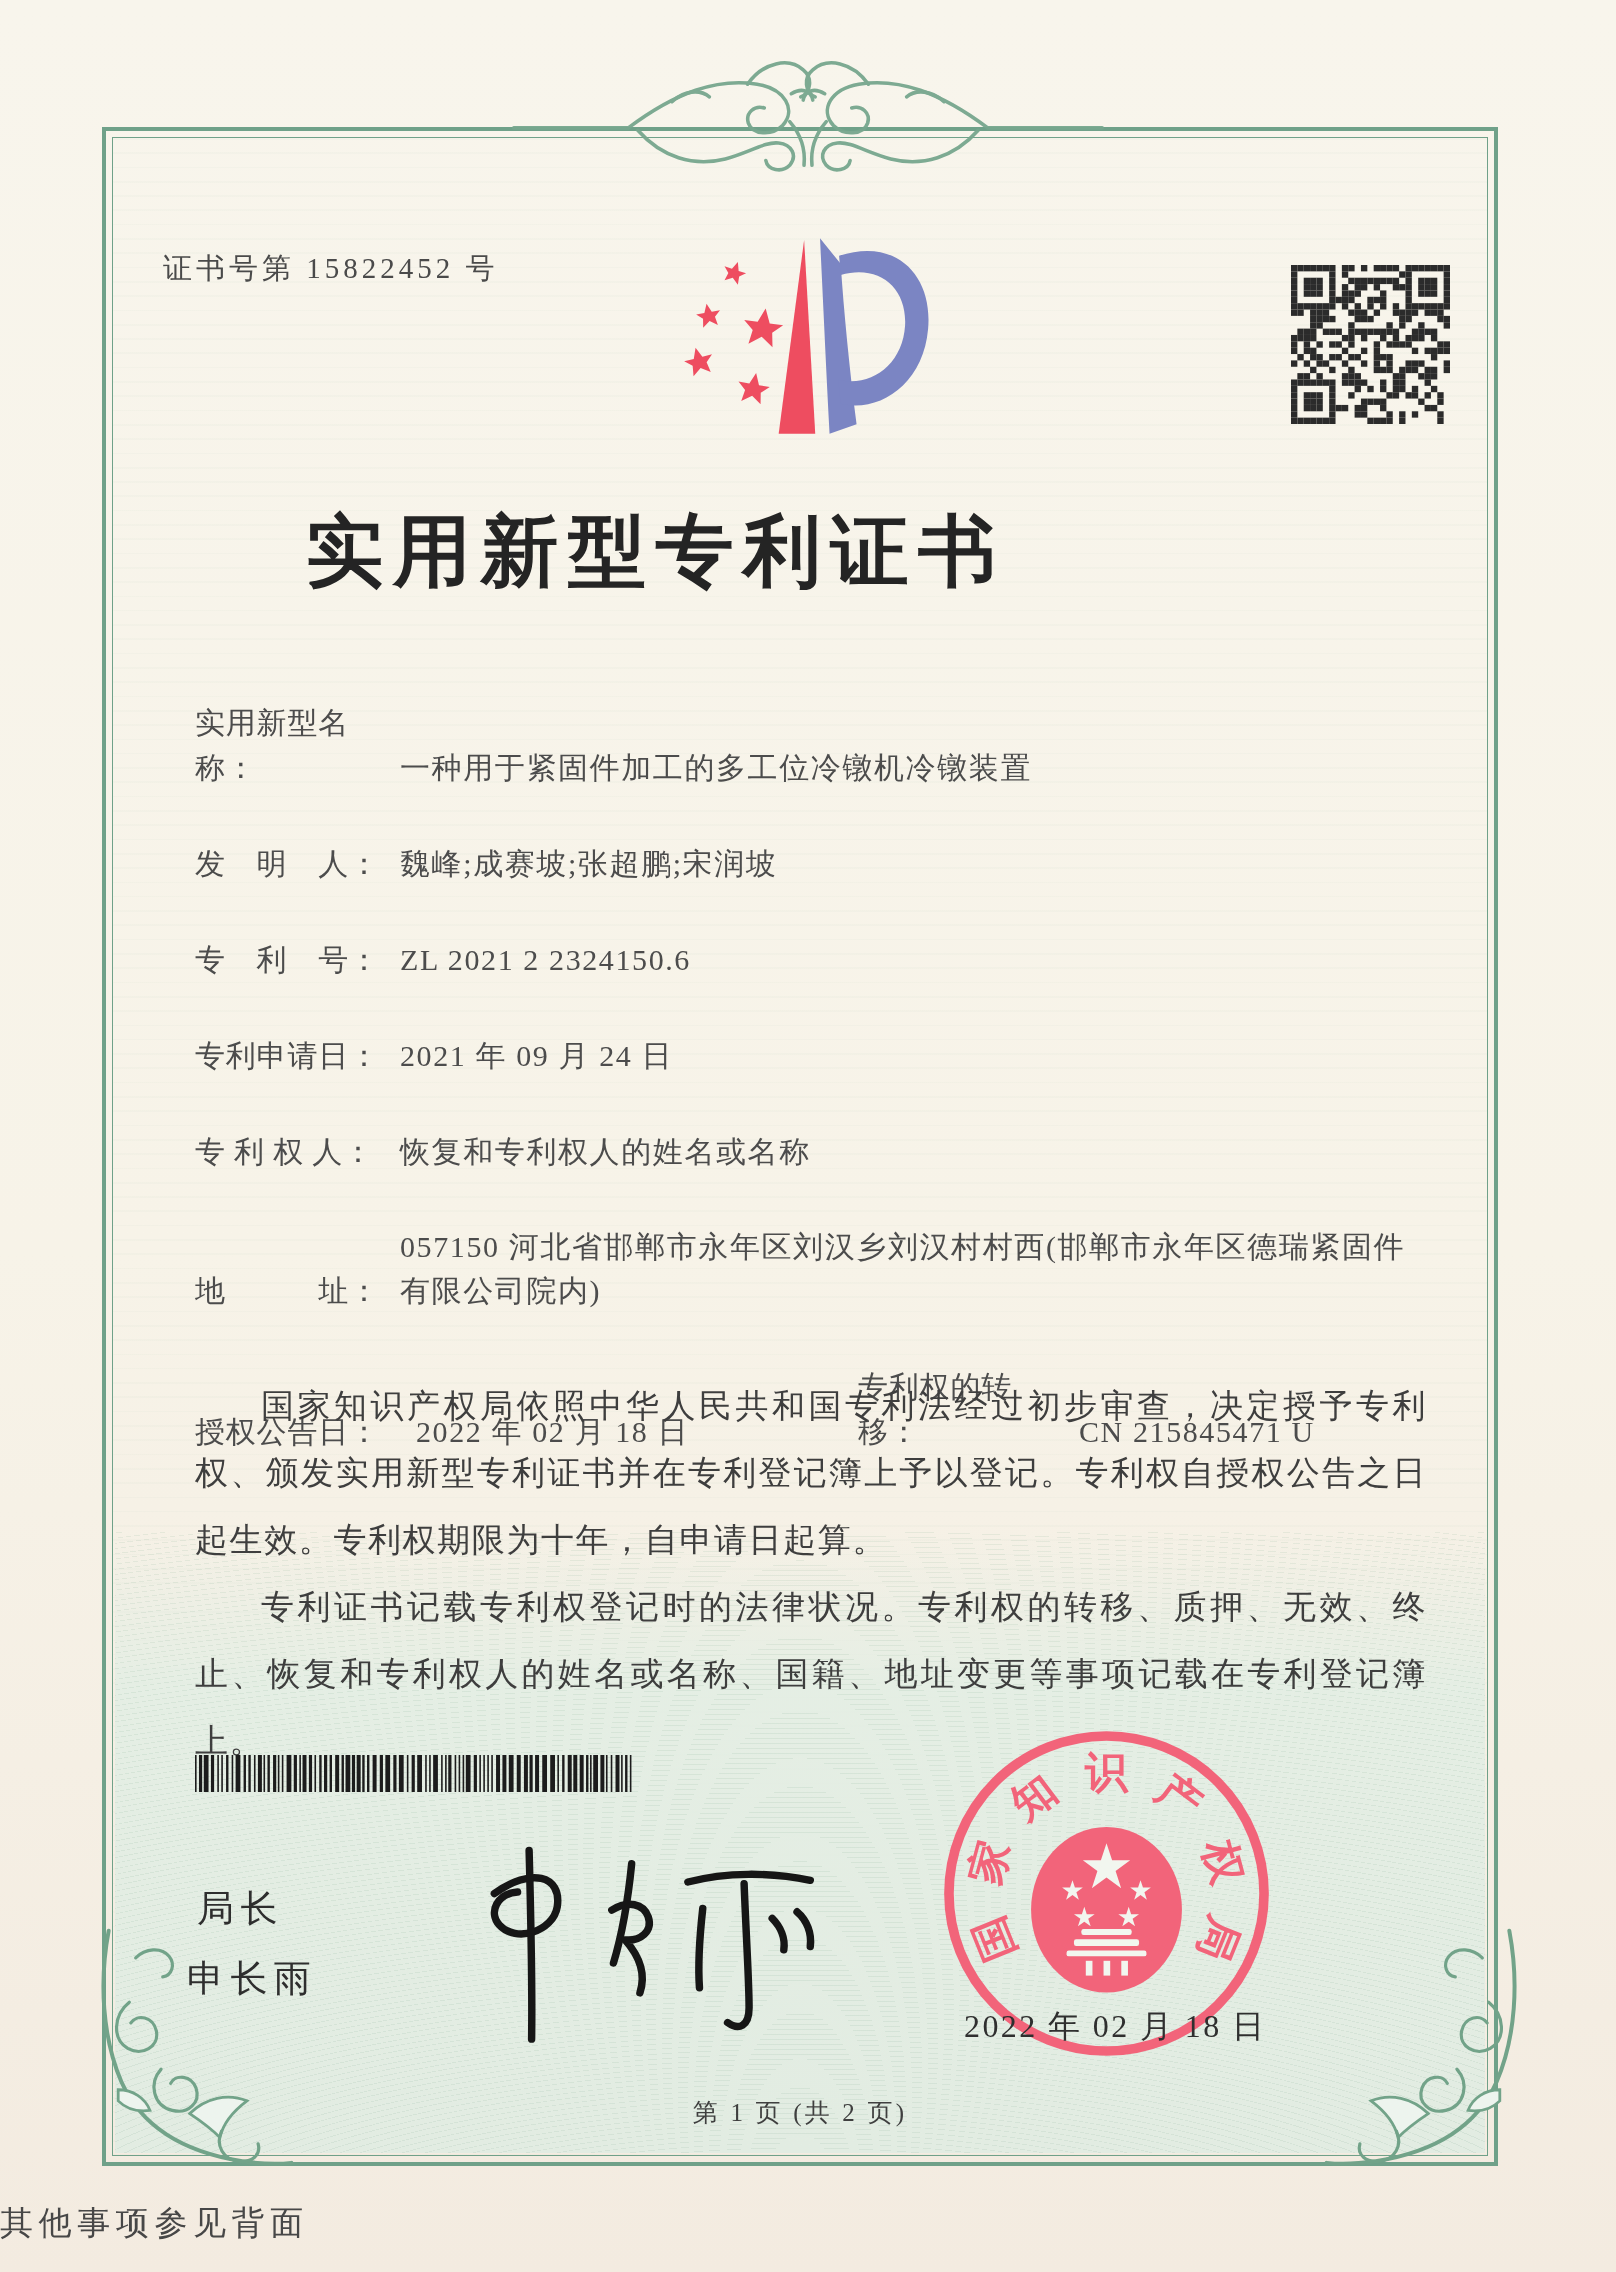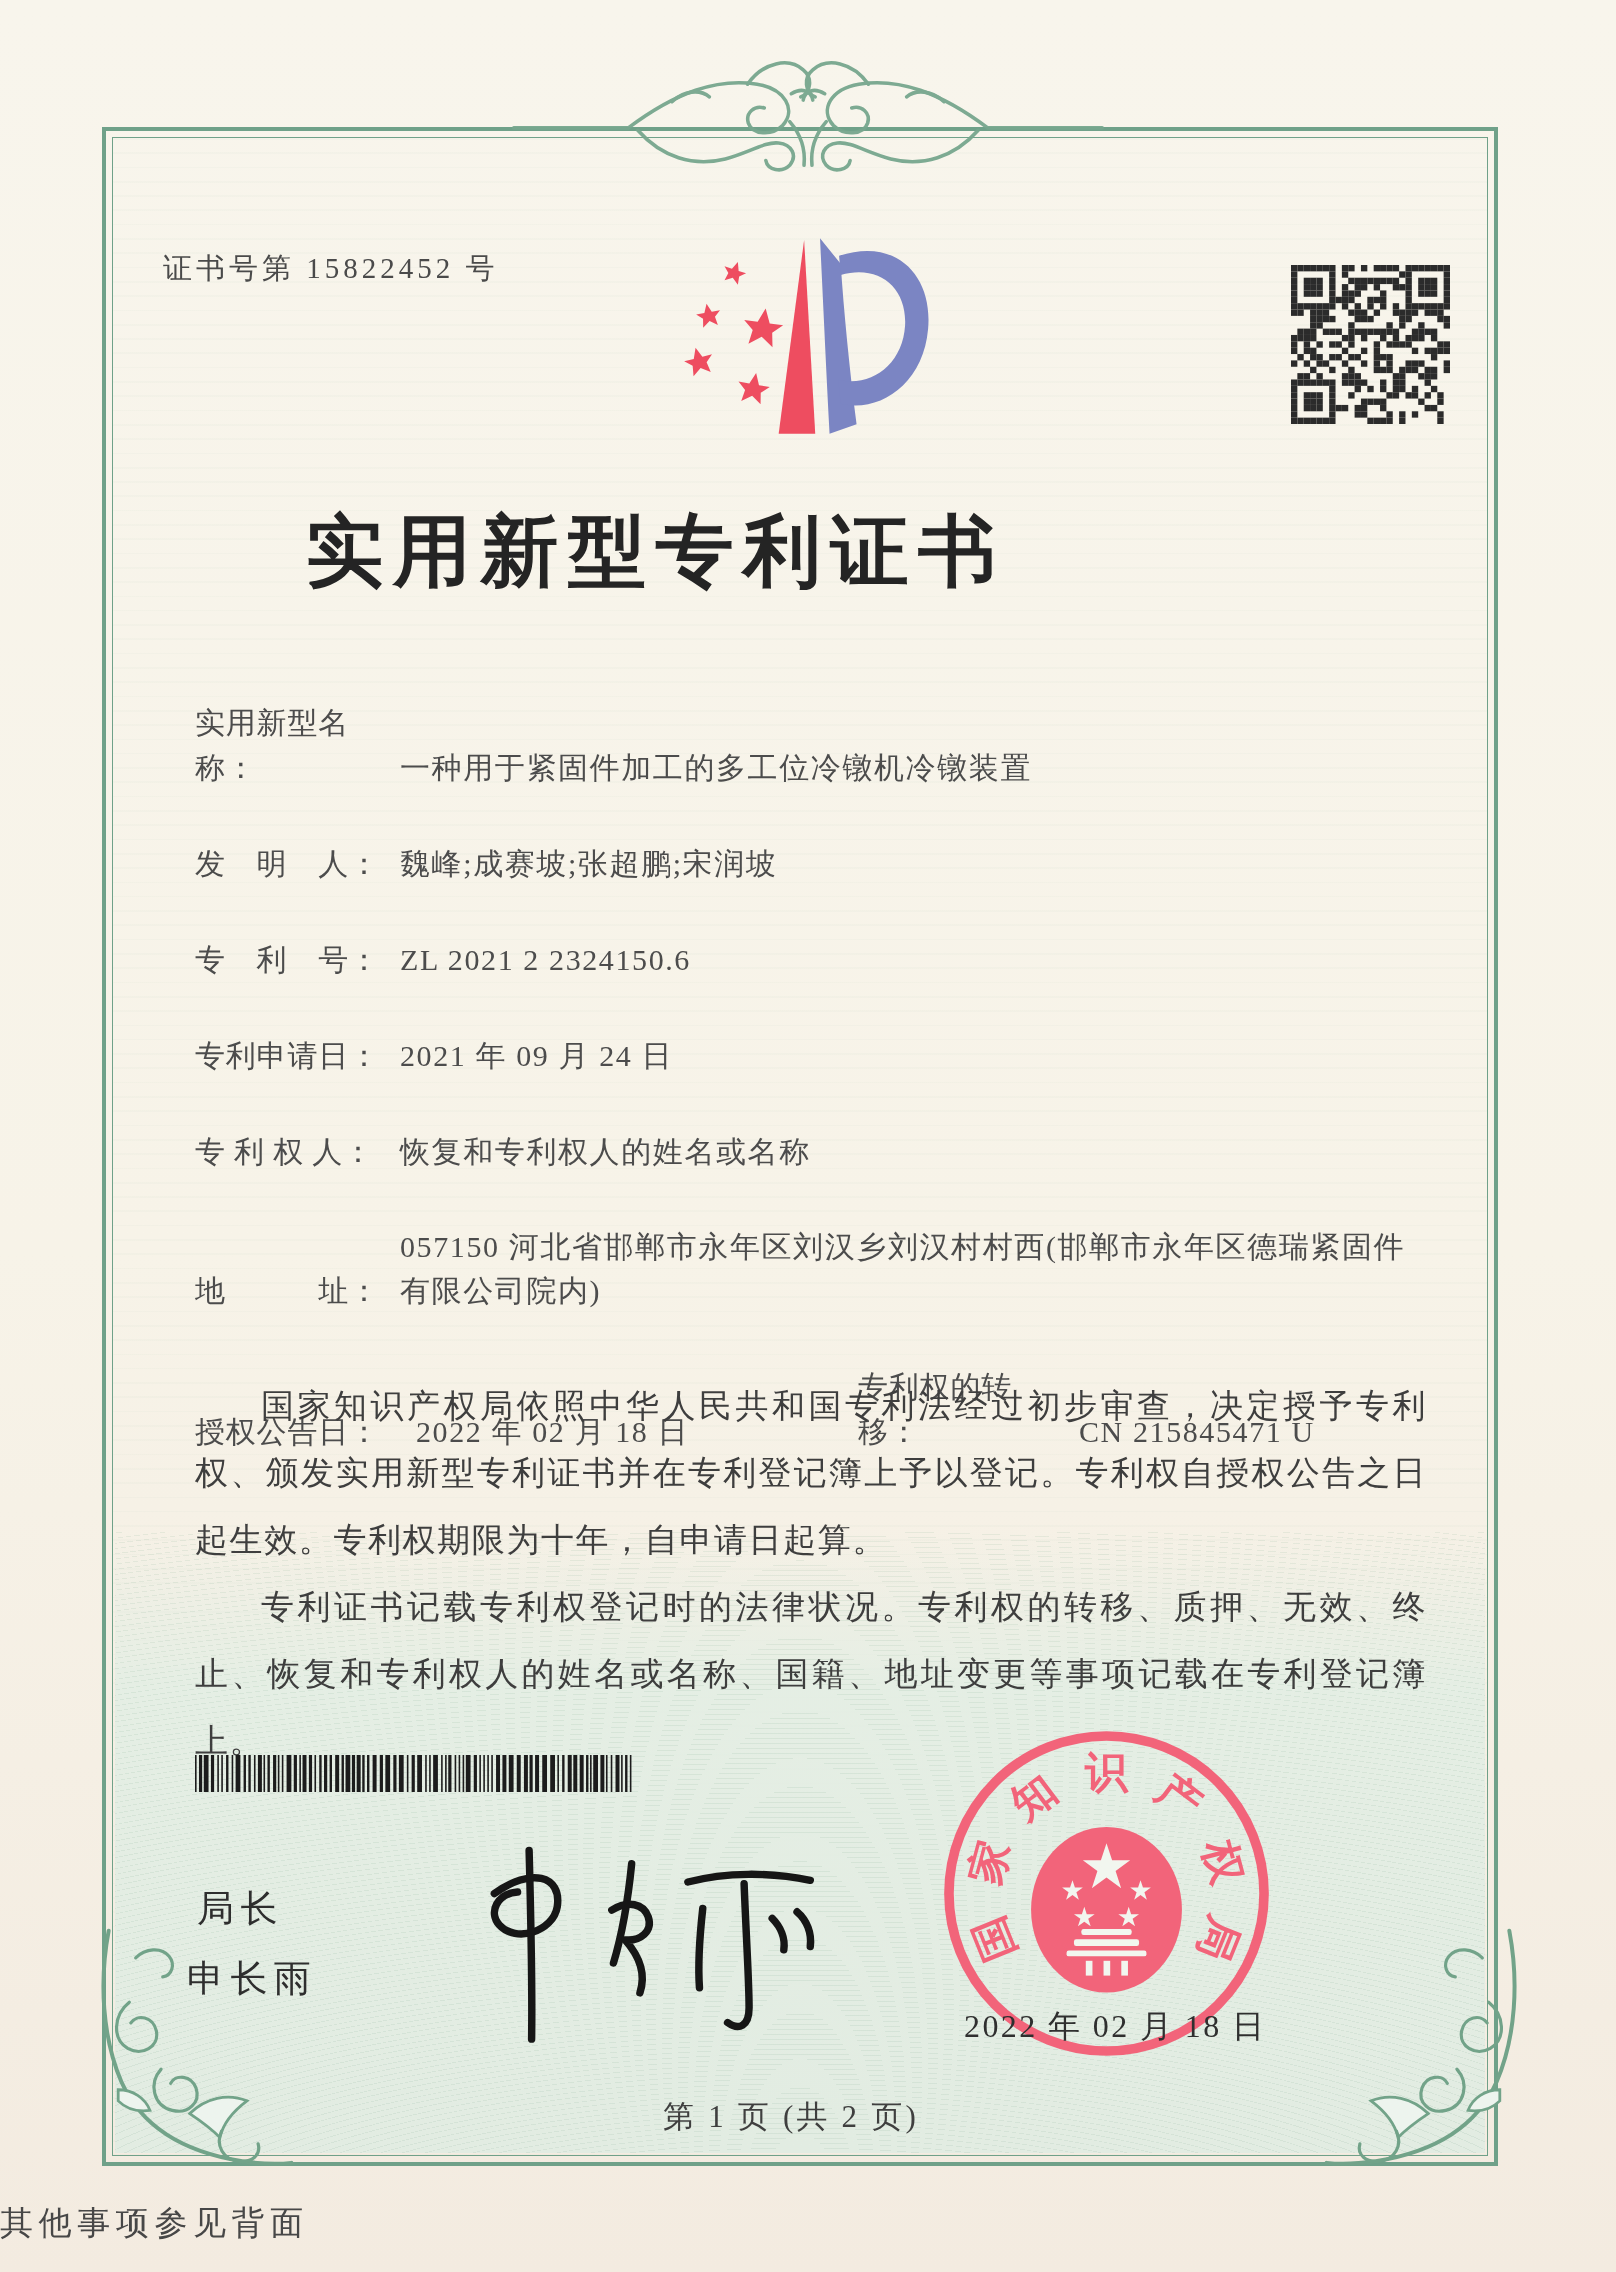--- a/index.html
+++ b/index.html
@@ -40,22 +40,22 @@
   
   .barcode{position:absolute;left:195px;top:1755px;width:446px;height:37px;}
   .signer-title{position:absolute;left:197px;top:1884px;font-family:"Liberation Sans","DejaVu Sans",sans-serif;
     font-size:37px;color:#2e2e2e;letter-spacing:6.4px;}
   .signer-name{position:absolute;left:187px;top:1954px;font-family:"Liberation Sans","DejaVu Sans",sans-serif;
     font-size:37px;color:#2e2e2e;letter-spacing:6.4px;}
   .signature{position:absolute;left:415px;top:1837px;width:430px;height:219px;}
   .seal{position:absolute;left:929px;top:1716px;width:355px;height:355px;}
   .seal-date{position:absolute;left:964px;top:2005px;width:334px;font-size:32px;
     color:#2f2f2f;letter-spacing:2.4px;}
-  .page-info{position:absolute;left:89px;top:2096px;width:1388px;text-align:center;
-    font-size:31px;color:#3f3f3f;letter-spacing:3.2px;padding-left:8px;}
+  .page-info{position:absolute;left:98px;top:2096px;width:1388px;text-align:center;
+    font-size:25px;color:#3f3f3f;letter-spacing:3.2px;padding-left:8px;}
   .back-note{position:absolute;left:0;top:2201px;width:1542px;
     font-size:33px;color:#474747;letter-spacing:5.6px;}
   
   .ornament-top{position:absolute;left:509px;top:46px;width:598px;height:167px;}
   .corner{position:absolute;top:1926px;width:201px;height:248px;}
   .corner-bl{left:94px;}
   .corner-br{left:1323px;transform:scaleX(-1);}
 </style>
 </head>
 <body>

